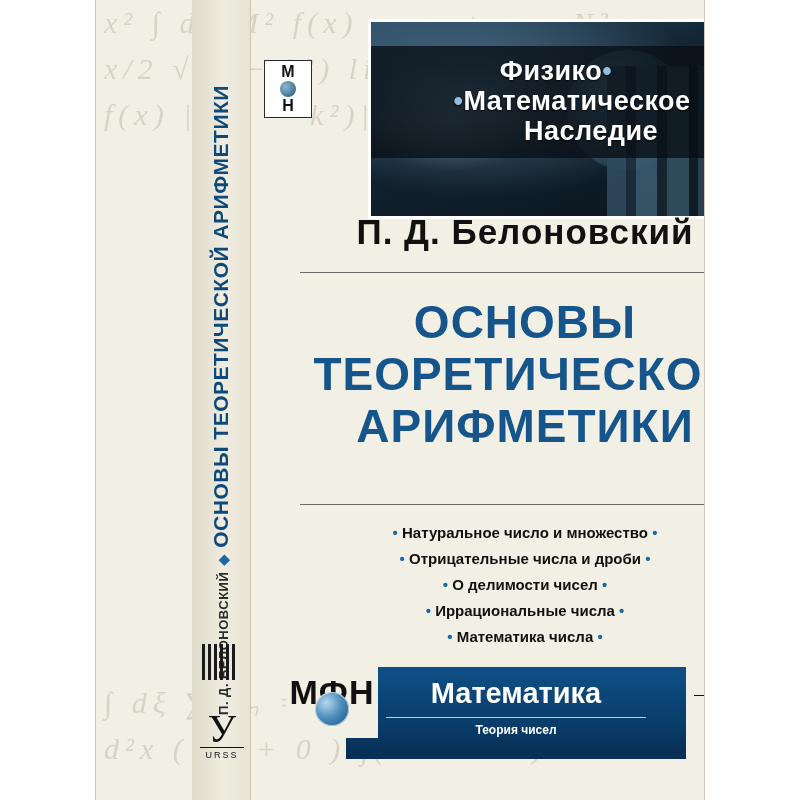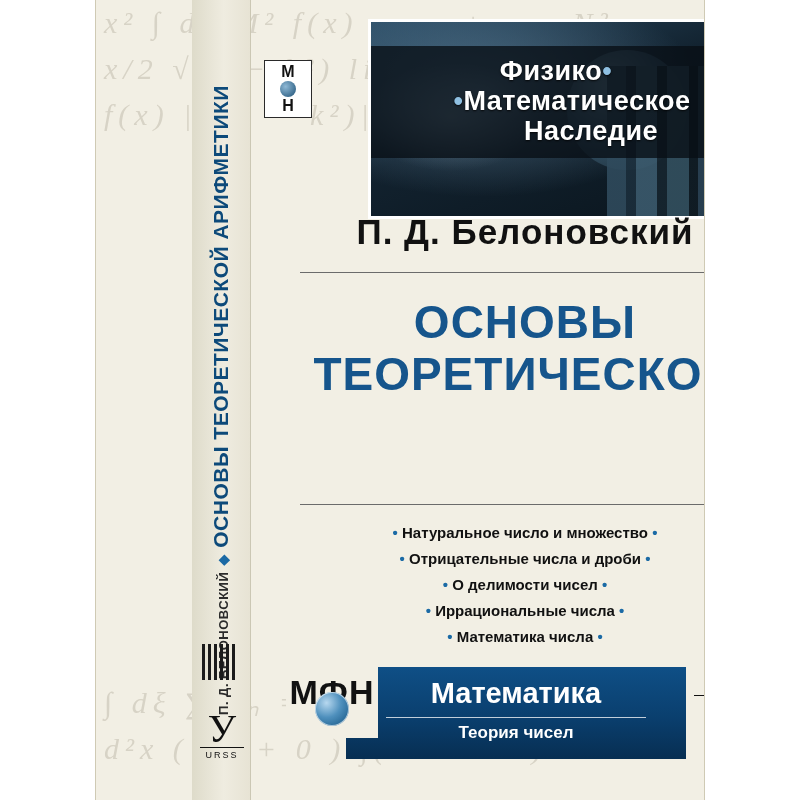--- a/index.html
+++ b/index.html
@@ -305,21 +305,21 @@
     height: 1px;
     background: rgba(255,255,255,0.75);
   }
   .strip-sub {
     position: absolute;
     left: 0; right: 0;
     top: 56px;
     text-align: center;
     color: #ffffff;
     font-weight: bold;
-    font-size: 17px;
+    font-size: 12px;
   }
   .mph-big {
     position: absolute;
     left: 36px;
     top: 0px;
     width: 92px;
     height: 92px;
     background: #f2efe4;
     display: flex;
     align-items: center;
@@ -414,20 +414,21 @@
         </div>
       </div>
 
       <div class="author">П. Д. Белоновский</div>
 
       <div class="rule top"></div>
 
       <div class="title">
         <div>ОСНОВЫ</div>
         <div>ТЕОРЕТИЧЕСКОЙ</div>
+        <div>АРИФМЕТИКИ</div>
       </div>
 
       <div class="rule bottom"></div>
 
       <div class="contents">
         <div class="row">
           <span class="bul">•</span>
           <span>Натуральное число и множество</span>
           <span class="bul">•</span>
         </div>

